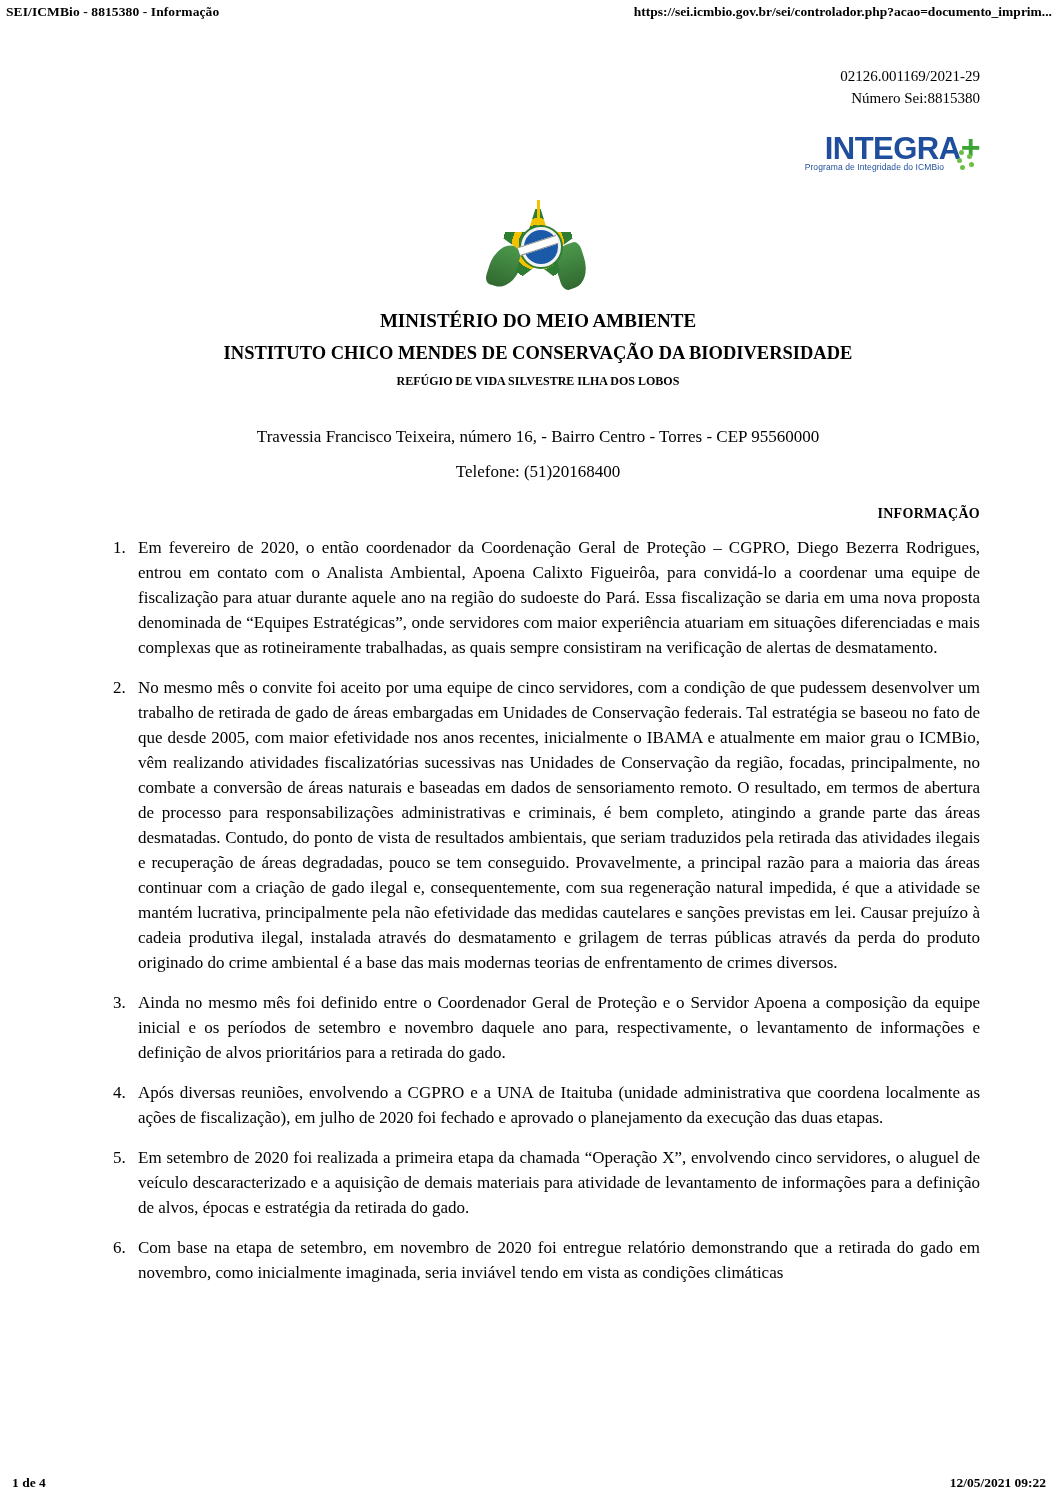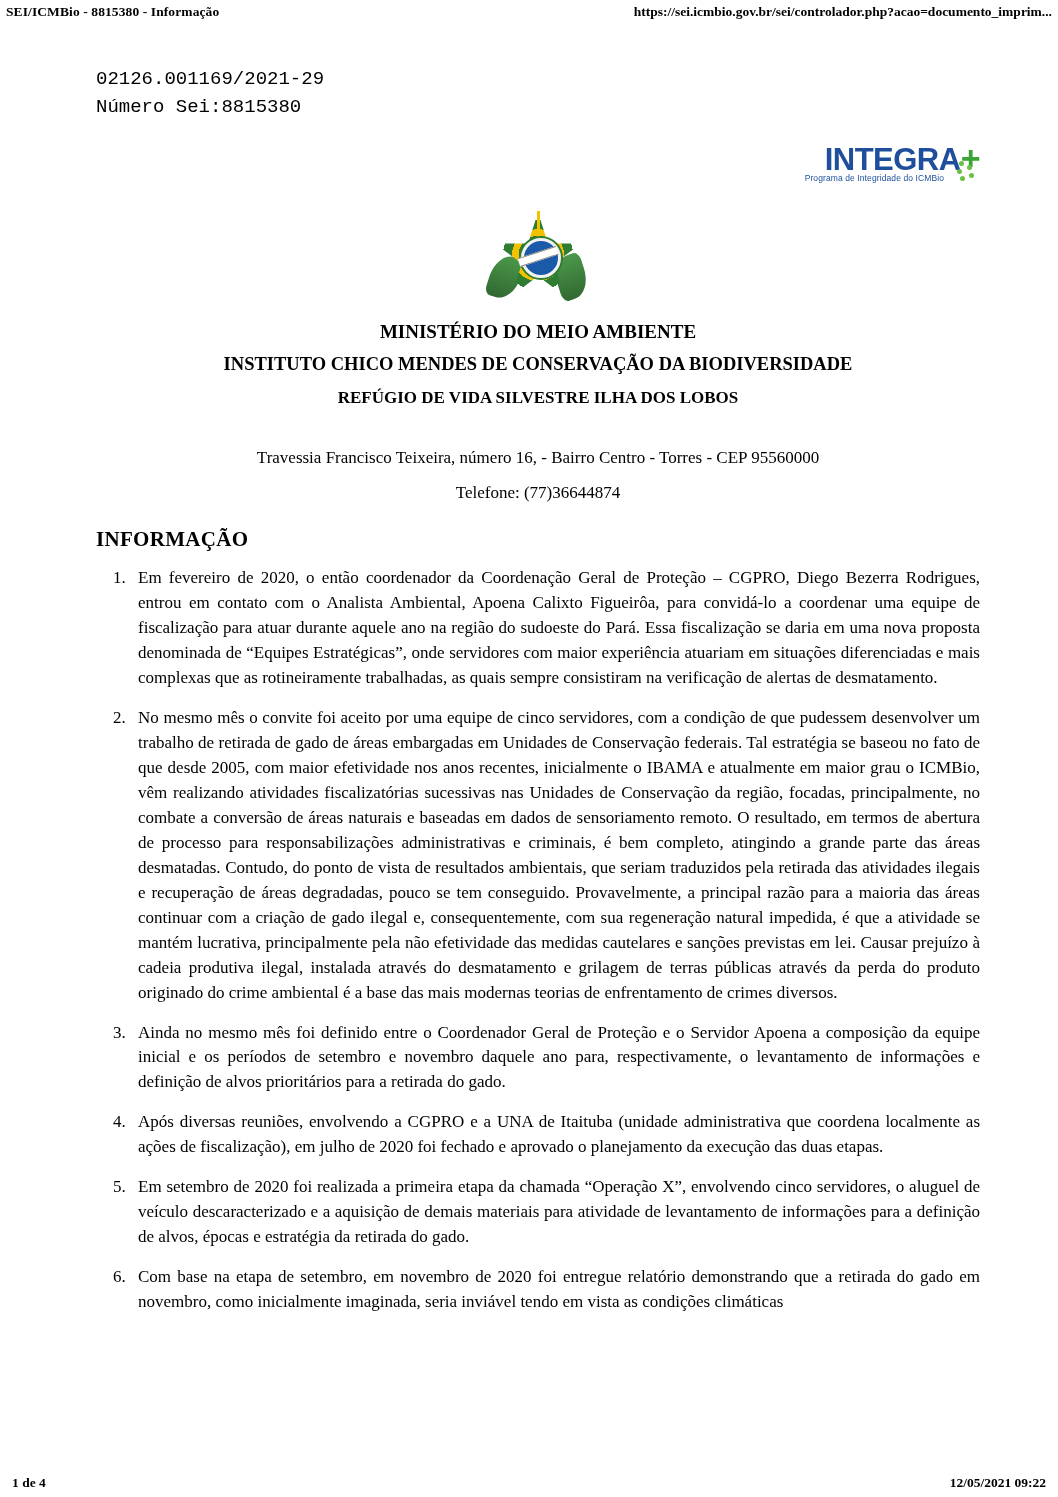--- a/index.html
+++ b/index.html
@@ -59,24 +59,24 @@
     box-sizing: border-box;
   }
   
   .doc {
     position: absolute;
     top: 66px;
     left: 96px;
     width: 884px;
   }
   .meta {
-    text-align: left;
-    font-size: 19px;
+    text-align: right;
+    font-size: 15px;
     line-height: 1.45;
-    font-family: Liberation Mono, monospace;
+    font-family: Liberation Serif, serif;
   }
   .logo-integra {
     margin-top: 20px;
     text-align: right;
     position: relative;
     height: 46px;
   }
   .logo-integra .word {
     font-family: "Liberation Sans", sans-serif;
     font-weight: bold;
@@ -179,37 +179,37 @@
   .coat .leaves-l { left: -2px; transform: rotate(18deg); }
   .coat .leaves-r { right: -2px; transform: rotate(-18deg); }
   h1.org, h2.org, h3.org {
     text-align: center;
     font-weight: bold;
     margin: 0;
     font-family: "Liberation Serif", serif;
   }
   h1.org { font-size: 19px; line-height: 1.75; }
   h2.org { font-size: 18.5px; line-height: 1.8; }
-  h3.org { font-size: 17px; line-height: 1.85; }
+  h3.org { font-size: 12px; line-height: 1.85; }
   .addr {
     text-align: center;
     font-size: 17px;
     line-height: 2.05;
     font-family: "Liberation Serif", serif;
     margin-top: 28px;
   }
   .phone {
     text-align: center;
     font-size: 17px;
     line-height: 2.05;
   }
   .doc-title {
-    text-align: left;
-    font-weight: bold;
-    font-size: 21px;
+    text-align: right;
+    font-weight: bold;
+    font-size: 14px;
     margin: 16px 0 14px 0;
     letter-spacing: 0.3px;
   }
   ol.items {
     margin: 0;
     padding-left: 34px;
     font-size: 17px;
     line-height: 1.47;
     text-align: justify;
   }
@@ -258,21 +258,21 @@
       <span class="star"></span>
       <span class="sword"></span>
       <span class="ring"></span>
       <span class="band"></span>
     </div>
 
     <h1 class="org">MINISTÉRIO DO MEIO AMBIENTE</h1>
     <h2 class="org">INSTITUTO CHICO MENDES DE CONSERVAÇÃO DA BIODIVERSIDADE</h2>
     <h3 class="org">REFÚGIO DE VIDA SILVESTRE ILHA DOS LOBOS</h3>
     <div class="addr">Travessia Francisco Teixeira, número 16, - Bairro Centro -  Torres - CEP 95560000</div>
-    <div class="phone">Telefone: (77)36644874</div>
+    <div class="phone">Telefone: (51)20168400</div>
 
     <div class="doc-title">INFORMAÇÃO</div>
 
     <ol class="items">
       <li>Em fevereiro de 2020, o então coordenador da Coordenação Geral de Proteção – CGPRO, Diego Bezerra Rodrigues, entrou em contato com o Analista Ambiental, Apoena Calixto Figueirôa, para convidá-lo a coordenar uma equipe de fiscalização para atuar durante aquele ano na região do sudoeste do Pará. Essa fiscalização se daria em uma nova proposta denominada de “Equipes Estratégicas”, onde servidores com maior experiência atuariam em situações diferenciadas e mais complexas que as rotineiramente trabalhadas, as quais sempre consistiram na verificação de alertas de desmatamento.</li>
       <li>No mesmo mês o convite foi aceito por uma equipe de cinco servidores, com a condição de que pudessem desenvolver um trabalho de retirada de gado de áreas embargadas em Unidades de Conservação federais. Tal estratégia se baseou no fato de que desde 2005, com maior efetividade nos anos recentes, inicialmente o IBAMA e atualmente em maior grau o ICMBio, vêm realizando atividades fiscalizatórias sucessivas nas Unidades de Conservação da região, focadas, principalmente, no combate a conversão de áreas naturais e baseadas em dados de sensoriamento remoto. O resultado, em termos de abertura de processo para responsabilizações administrativas e criminais, é bem completo, atingindo a grande parte das áreas desmatadas. Contudo, do ponto de vista de resultados ambientais, que seriam traduzidos pela retirada das atividades ilegais e recuperação de áreas degradadas, pouco se tem conseguido. Provavelmente, a principal razão para a maioria das áreas continuar com a criação de gado ilegal e, consequentemente, com sua regeneração natural impedida, é que a atividade se mantém lucrativa, principalmente pela não efetividade das medidas cautelares e sanções previstas em lei. Causar prejuízo à cadeia produtiva ilegal, instalada através do desmatamento e grilagem de terras públicas através da perda do produto originado do crime ambiental é a base das mais modernas teorias de enfrentamento de crimes diversos.</li>
       <li>Ainda no mesmo mês foi definido entre o Coordenador Geral de Proteção e o Servidor Apoena a composição da equipe inicial e os períodos de setembro e novembro daquele ano para, respectivamente, o levantamento de informações e definição de alvos prioritários para a retirada do gado.</li>
       <li>Após diversas reuniões, envolvendo a CGPRO e a UNA de Itaituba (unidade administrativa que coordena localmente as ações de fiscalização), em julho de 2020 foi fechado e aprovado o planejamento da execução das duas etapas.</li>
       <li>Em setembro de 2020 foi realizada a primeira etapa da chamada “Operação X”, envolvendo cinco servidores, o aluguel de veículo descaracterizado e a aquisição de demais materiais para atividade de levantamento de informações para a definição de alvos, épocas e estratégia da retirada do gado.</li>
       <li>Com base na etapa de setembro, em novembro de 2020 foi entregue relatório demonstrando que a retirada do gado em novembro, como inicialmente imaginada, seria inviável tendo em vista as condições climáticas</li>

